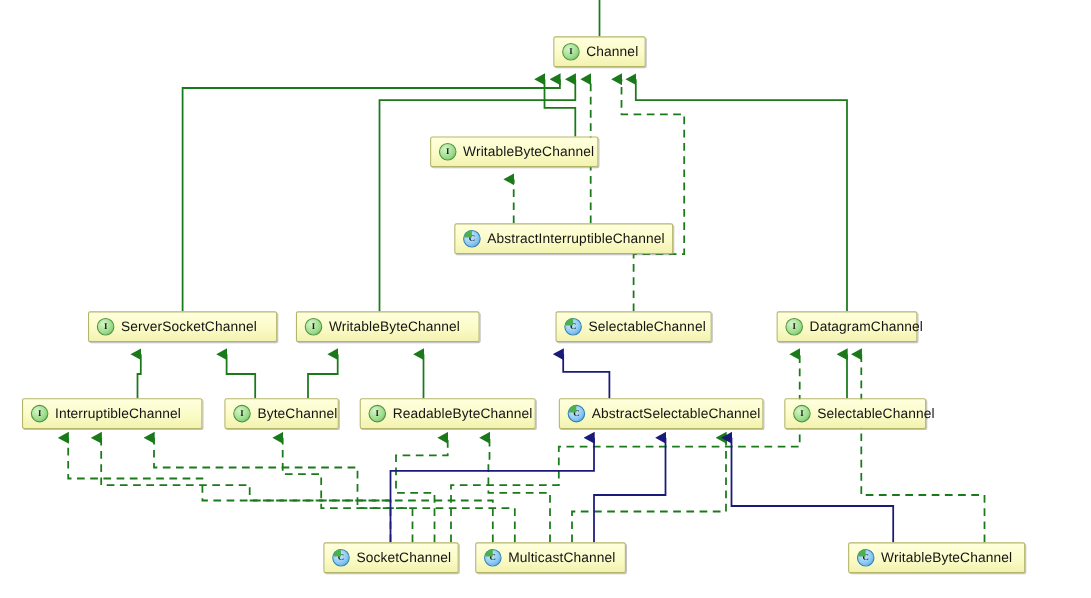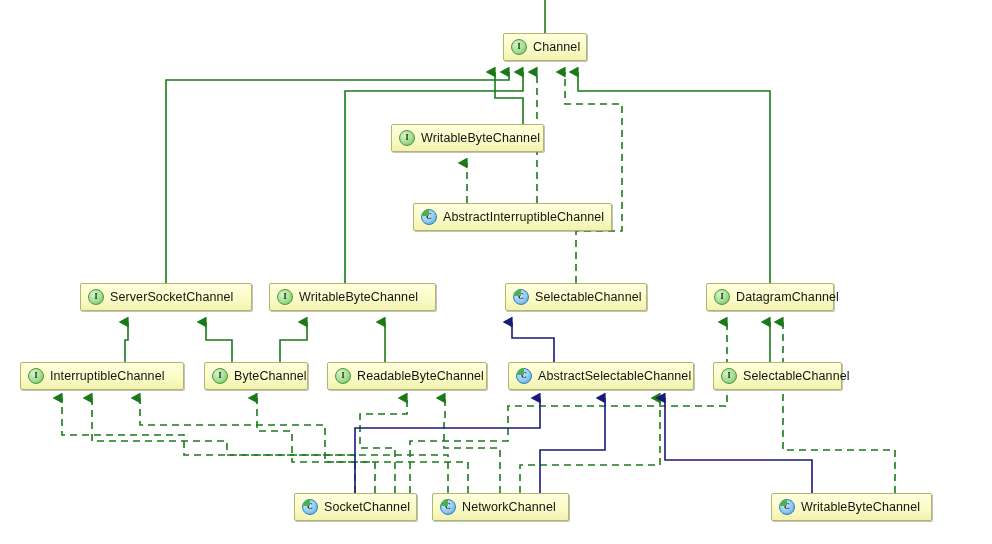--- a/index.html
+++ b/index.html
@@ -146,20 +146,20 @@
       <div class="node" style="left: 713px; top: 362px; width: 129px;">
         <span class="ico iface">I</span>
         <span class="lbl">SelectableChannel</span>
       </div>
       <div class="node" style="left: 294px; top: 493px; width: 123px;">
         <span class="ico cls">C</span>
         <span class="lbl">SocketChannel</span>
       </div>
       <div class="node" style="left: 432px; top: 493px; width: 137px;">
         <span class="ico cls">C</span>
-        <span class="lbl">NetworkChannel</span>
+        <span class="lbl">MulticastChannel</span>
       </div>
       <div class="node" style="left: 771px; top: 493px; width: 161px;">
         <span class="ico cls">C</span>
         <span class="lbl">WritableByteChannel</span>
       </div>
     </div>
 </div>
 
 </body></html>

